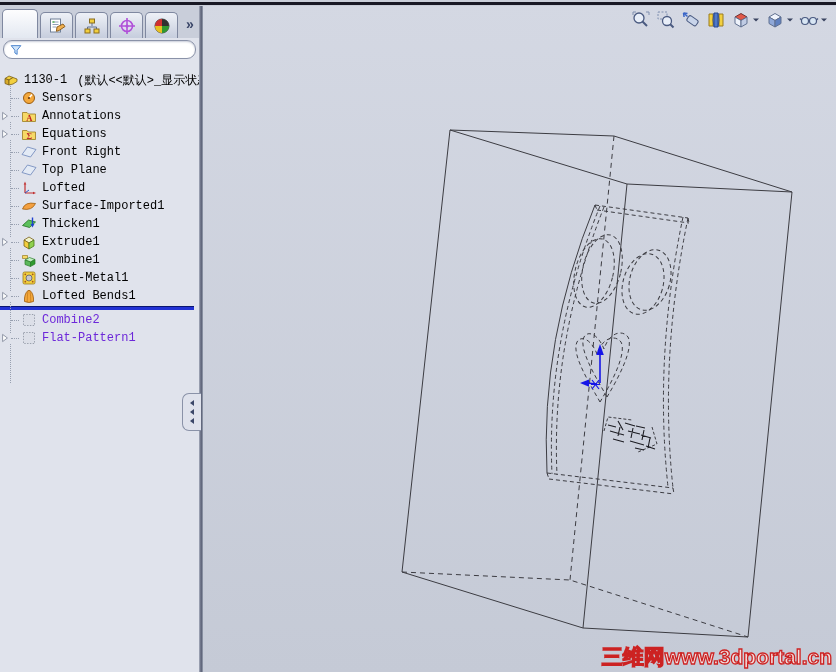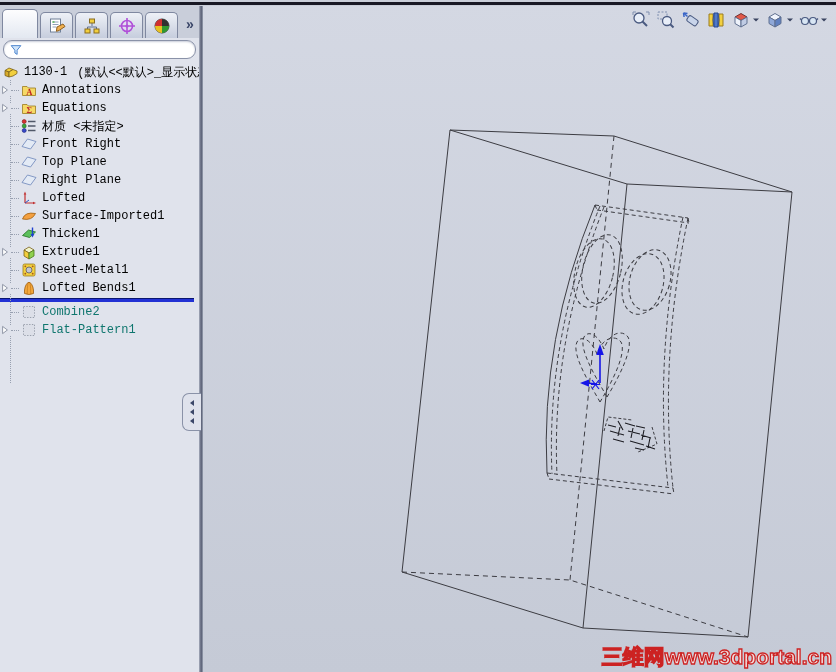--- a/index.html
+++ b/index.html
@@ -26,31 +26,31 @@
   #tabstrip{height:38px;background:#c9ceda;display:flex;align-items:flex-end;padding:10px 0 0 2px;box-sizing:border-box;position:relative}
   .tab{width:31px;height:25px;border:1px solid #7f88a0;border-bottom:none;border-radius:5px 5px 0 0;
        background:linear-gradient(#eef1f7,#c6cddd);display:flex;align-items:center;justify-content:center;margin-right:2px}
   .tab.active{height:28px;width:34px;background:linear-gradient(#fdfdfe,#e3e8f1)}
   .ticon{display:flex}
   #chevron{margin:0 0 6px 6px;color:#3a4668;font-size:14px;font-weight:bold;cursor:default}
   #filter-row{padding:2px 3px 1px 3px}
   #filter-pill{height:17px;border:1px solid #8a92a8;border-radius:9px;background:#fff;display:flex;align-items:center;padding:0 5px;gap:3px;box-shadow:inset 0 1px 2px #c8ccd8}
   #filter-pill input{border:none;outline:none;flex:1;font-size:11px;background:transparent;min-width:0;font-family:"Liberation Sans",sans-serif}
 
-  #tree-rows{position:relative;padding-top:3px;font-family:"Liberation Mono",monospace;font-size:12px;color:#000}
+  #tree-rows{position:relative;padding-top:11px;font-family:"Liberation Mono",monospace;font-size:12px;color:#000}
   .vline{position:absolute;left:10px;top:20px;height:303px;border-left:1px dotted #98a0b0}
   .row{display:flex;align-items:center;height:18px;position:relative;padding-left:21px;white-space:nowrap;cursor:default}
   .row.root{padding-left:3px}
   .row:not(.root)::before{content:"";position:absolute;left:11px;top:9px;width:8px;border-top:1px dotted #98a0b0}
   .arrow{position:absolute;left:1px;top:4px;width:10px;height:10px;display:flex;z-index:2;background:#e0e3ec}
   .icon{width:16px;height:16px;margin-right:5px;flex:none;display:flex}
   .icon svg{width:16px;height:16px}
   .root .icon svg{width:17px;height:17px}
   .suffix{margin-left:10px}
-  .sup{color:#0f766e}
+  .sup{color:#6d28d9}
   .sel .lbl{font-weight:normal}
   #rollback{height:3px;width:194px;border-top:1px solid #0a1670;margin:1px 0;cursor:row-resize}
 
   
   #splitter{position:absolute;left:199px;top:0;width:4px;height:672px;z-index:30;
     background:linear-gradient(90deg,#aab0c0,#565c72 55%,#9aa2b2);cursor:col-resize}
   #split-handle{position:absolute;left:182px;top:393px;width:18px;height:36px;background:#dfe2ec;
     border:1px solid #8a92a8;border-right:none;border-radius:7px 0 0 7px;z-index:31;
     display:flex;flex-direction:column;align-items:center;justify-content:center;gap:3px;cursor:pointer}
 </style>
@@ -260,20 +260,30 @@
           <svg viewBox="0 0 16 16">
             <path d="M2 6 L6 3.5 L10 5 L6 7.5 Z" fill="#f2cf3e" stroke="#7a601a" stroke-width=".8"></path>
             <path d="M2 6 L6 7.5 L6 12.5 L2 11 Z" fill="#d9ab2a" stroke="#7a601a" stroke-width=".8"></path>
             <path d="M6 7.5 L10 5 L14 6.5 L14 9 L10 11.5 L6 12.5 Z" fill="#f2cf3e" stroke="#7a601a" stroke-width=".8"></path>
           </svg>
         </span>
         <span class="lbl">1130-1</span>
         <span class="suffix">(默认&lt;&lt;默认&gt;_显示状态</span>
       </div>
       <div class="row">
+        <span class="icon">
+          <svg viewBox="0 0 16 16">
+            <circle cx="8" cy="8" r="5.5" fill="#f4a83c" stroke="#9a5c10"></circle>
+            <path d="M8 8 L11 4.5" stroke="#fff" stroke-width="1.4"></path>
+            <circle cx="8" cy="8" r="1.1" fill="#6a3806"></circle>
+          </svg>
+        </span>
+        <span class="lbl">Sensors</span>
+      </div>
+      <div class="row">
         <span class="arrow">
           <svg viewBox="0 0 10 12" width="8" height="10">
             <path d="M2 1.5 L8 6 L2 10.5 Z" fill="#fdfdfd" stroke="#7a8294" stroke-width="1"></path>
           </svg>
         </span>
         <span class="icon">
           <svg viewBox="0 0 16 16">
             <path d="M1.5 4.5 L6 4.5 L7.5 6 L14.5 6 L14.5 13.5 L1.5 13.5 Z" fill="#f6d966" stroke="#9a7c20" stroke-width=".8"></path>
             <text x="5.2" y="12.6" font-size="8.5" font-weight="bold" fill="#c02020" font-family="serif">A</text>
           </svg>
@@ -290,51 +300,32 @@
           <svg viewBox="0 0 16 16">
             <path d="M1.5 4.5 L6 4.5 L7.5 6 L14.5 6 L14.5 13.5 L1.5 13.5 Z" fill="#f6d966" stroke="#9a7c20" stroke-width=".8"></path>
             <text x="5.4" y="12.8" font-size="8.5" font-weight="bold" fill="#c03030" font-family="serif">Σ</text>
           </svg>
         </span>
         <span class="lbl">Equations</span>
       </div>
       <div class="row">
         <span class="icon">
           <svg viewBox="0 0 16 16">
-            <circle cx="3.2" cy="3.5" r="2" fill="#d83030" stroke="#802020" stroke-width=".6"></circle>
-            <circle cx="3.2" cy="8" r="2" fill="#38a838" stroke="#206020" stroke-width=".6"></circle>
-            <circle cx="3.2" cy="12.5" r="2" fill="#3848c8" stroke="#202880" stroke-width=".6"></circle>
-            <path d="M7 3.5 H14.5 M7 8 H14.5 M7 12.5 H14.5" stroke="#505868" stroke-width="1.6"></path>
-          </svg>
-        </span>
-        <span class="lbl">材质 &lt;未指定&gt;</span>
-      </div>
-      <div class="row">
-        <span class="icon">
-          <svg viewBox="0 0 16 16">
             <path d="M1 10.5 L6.5 3 L15 5.5 L9.5 13 Z" fill="#e4ecf8" fill-opacity=".75" stroke="#7890c0" stroke-width=".9"></path>
           </svg>
         </span>
         <span class="lbl">Front Right</span>
       </div>
       <div class="row">
         <span class="icon">
           <svg viewBox="0 0 16 16">
             <path d="M1 10.5 L6.5 3 L15 5.5 L9.5 13 Z" fill="#e4ecf8" fill-opacity=".75" stroke="#7890c0" stroke-width=".9"></path>
           </svg>
         </span>
         <span class="lbl">Top Plane</span>
-      </div>
-      <div class="row">
-        <span class="icon">
-          <svg viewBox="0 0 16 16">
-            <path d="M1 10.5 L6.5 3 L15 5.5 L9.5 13 Z" fill="#e4ecf8" fill-opacity=".75" stroke="#7890c0" stroke-width=".9"></path>
-          </svg>
-        </span>
-        <span class="lbl">Right Plane</span>
       </div>
       <div class="row">
         <span class="icon">
           <svg viewBox="0 0 16 16">
             <path d="M4 13 L4 4 M4 13 L13 13" stroke="#c03030" stroke-width="1.2" fill="none"></path>
             <path d="M4 1.5 L2.7 4.5 L5.3 4.5 Z" fill="#c03030"></path>
             <path d="M15 13 L12 11.7 L12 14.3 Z" fill="#c03030"></path>
             <path d="M4 13 l4 -3" stroke="#3050c0" stroke-width="1"></path>
           </svg>
         </span>
@@ -365,20 +356,31 @@
           </svg>
         </span>
         <span class="icon">
           <svg viewBox="0 0 16 16">
             <path d="M3 6 L8 3 L13 6 L8 9 Z" fill="#f0f4cc" stroke="#7a601a" stroke-width=".8"></path>
             <path d="M3 6 L8 9 L8 15 L3 12 Z" fill="#f2cf3e" stroke="#7a601a" stroke-width=".8"></path>
             <path d="M8 9 L13 6 L13 12 L8 15 Z" fill="#8fd04f" stroke="#4a7a1a" stroke-width=".8"></path>
           </svg>
         </span>
         <span class="lbl">Extrude1</span>
+      </div>
+      <div class="row">
+        <span class="icon">
+          <svg viewBox="0 0 16 16">
+            <path d="M1.5 3.5 h5 v3 h-5 Z" fill="#f6d966" stroke="#9a7c20" stroke-width=".7"></path>
+            <path d="M4 8 L8.5 5.5 L14 7.5 L9.5 10 Z" fill="#c2f0c2" stroke="#2a7a2a" stroke-width=".7"></path>
+            <path d="M4 8 L9.5 10 L9.5 14.5 L4 12.5 Z" fill="#5cb85c" stroke="#2a7a2a" stroke-width=".7"></path>
+            <path d="M9.5 10 L14 7.5 L14 12 L9.5 14.5 Z" fill="#2f9a2f" stroke="#2a7a2a" stroke-width=".7"></path>
+          </svg>
+        </span>
+        <span class="lbl">Combine1</span>
       </div>
       <div class="row">
         <span class="icon">
           <svg viewBox="0 0 16 16">
             <rect x="2" y="2" width="12" height="12" rx="1.5" fill="#f2cf3e" stroke="#9a7c20" stroke-width=".8"></rect>
             <circle cx="8" cy="8" r="3" fill="#c6c6ce" stroke="#5a5a66" stroke-width=".8"></circle>
             <circle cx="4.3" cy="4.3" r=".9" fill="#a85818"></circle>
             <circle cx="11.7" cy="4.3" r=".9" fill="#a85818"></circle>
             <circle cx="4.3" cy="11.7" r=".9" fill="#a85818"></circle>
             <circle cx="11.7" cy="11.7" r=".9" fill="#a85818"></circle>

